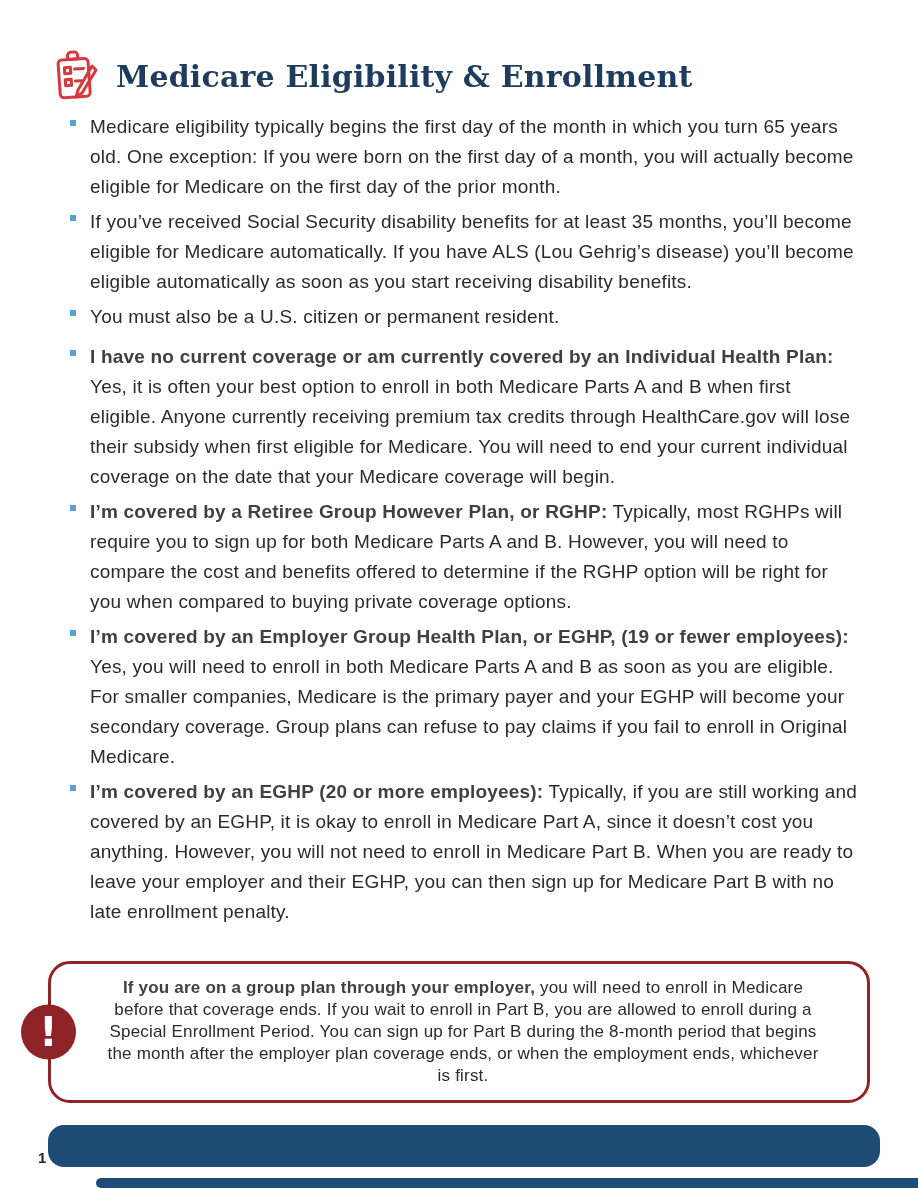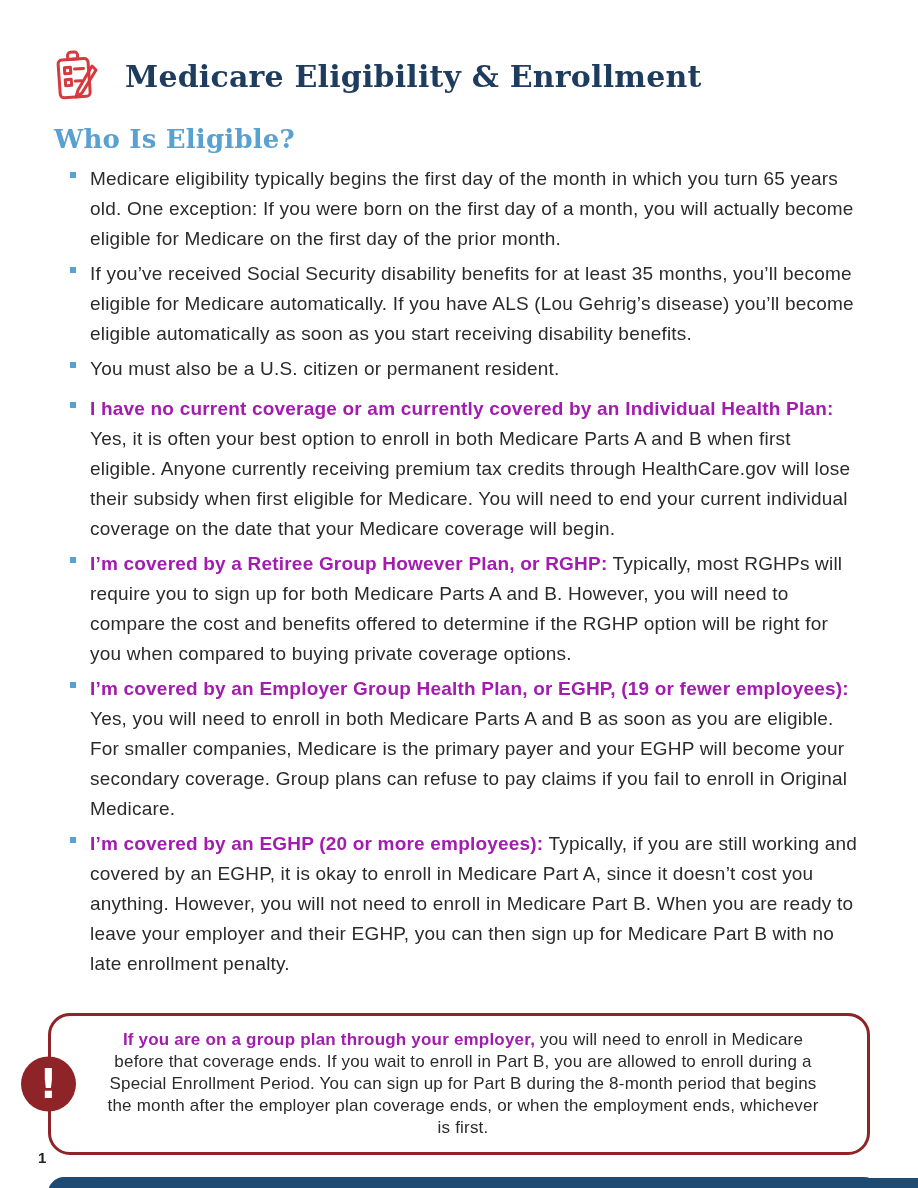--- a/index.html
+++ b/index.html
@@ -7,21 +7,21 @@
     position:relative;
     width:918px;height:1188px;
     background:#ffffff;
     font-family:"Liberation Sans",sans-serif;
     color:#2b2b2b;
     overflow:hidden;
     box-sizing:border-box;
   }
   
   .header{
-    display:flex;align-items:center;gap:25px;
+    display:flex;align-items:center;gap:16px;
     padding:50px 48px 0 52px;
   }
   .header .doc-icon{flex:0 0 auto;width:48px;height:52px;}
   h1.title{
     margin:0;
     font-family:"DejaVu Serif","Liberation Serif",serif;
     font-weight:bold;
     font-size:30px;
     color:#1e3c5e;
     letter-spacing:0.2px;
@@ -52,21 +52,21 @@
     letter-spacing:0.2px;
     color:#2b2b2b;
   }
   ul.bullets li::before{
     content:"";
     position:absolute;
     left:2px;top:8px;
     width:6px;height:6px;
     background:#58a1d1;
   }
-  .lead-red{color:#a21caf;font-weight:bold;}
+  .lead-red{color:#404040;font-weight:bold;}
   
   .callout{
     position:relative;
     margin:34px 48px 0 48px;
     border:3px solid #8e2427;
     border-radius:22px;
     background:#ffffff;
     padding:13px 40px 13px 48px;
     text-align:center;
     font-size:17px;
@@ -142,21 +142,20 @@
           <path d="M23 31 h6"></path>
         </g>
         <g stroke="#d53a3e" stroke-width="3" stroke-linecap="round" stroke-linejoin="round">
           <path d="M40 16 L26 40 l-2 7 6-4 L44 20 z" fill="none"></path>
         </g>
       </svg>
     </span>
     <h1 class="title">Medicare Eligibility &amp; Enrollment</h1>
   </div>
 
-  <h2 class="section-heading">Who Is Eligible?</h2>
 
   <ul class="bullets">
     <li><span>Medicare eligibility typically begins the first day of the month in which you turn 65 years old. One exception: If you were born on the first day of a month, you will actually become eligible for Medicare on the first day of the prior month.</span></li>
     <li><span>If you’ve received Social Security disability benefits for at least 35 months, you’ll become eligible for Medicare automatically. If you have ALS (Lou Gehrig’s disease) you’ll become eligible automatically as soon as you start receiving disability benefits.</span></li>
     <li><span>You must also be a U.S. citizen or permanent resident.</span></li>
   </ul>
 
 
   <ul class="bullets">
     <li><span class="lead-red">I have no current coverage or am currently covered by an Individual Health Plan:</span><span> Yes, it is often your best option to enroll in both Medicare Parts A and B when first eligible. Anyone currently receiving premium tax credits through HealthCare.gov will lose their subsidy when first eligible for Medicare. You will need to end your current individual coverage on the date that your Medicare coverage will begin.</span></li>

